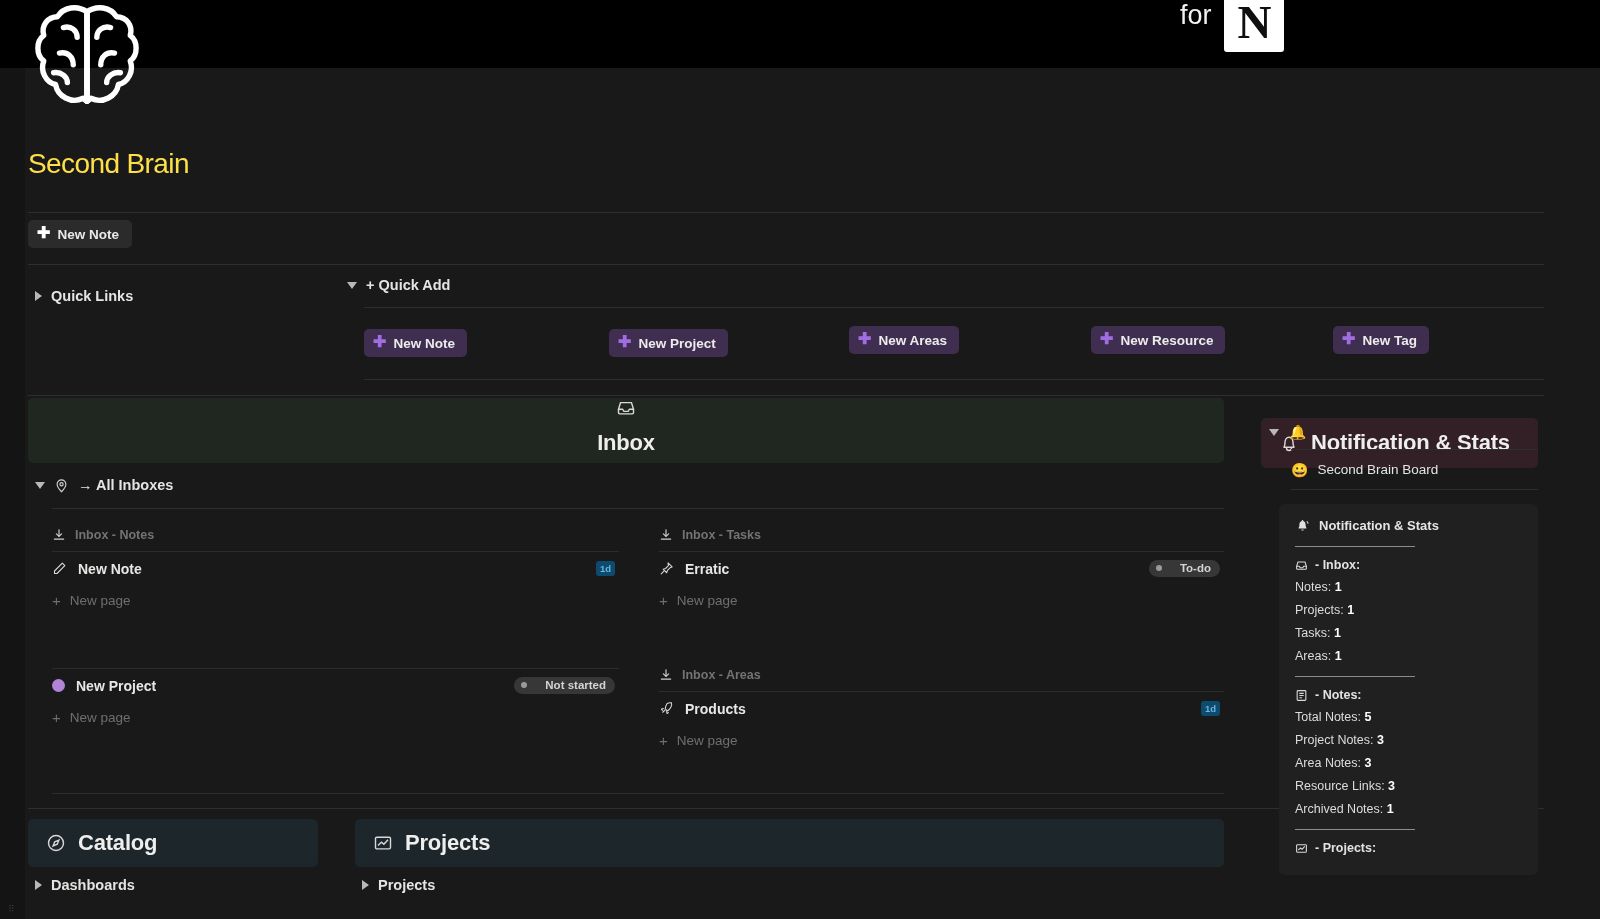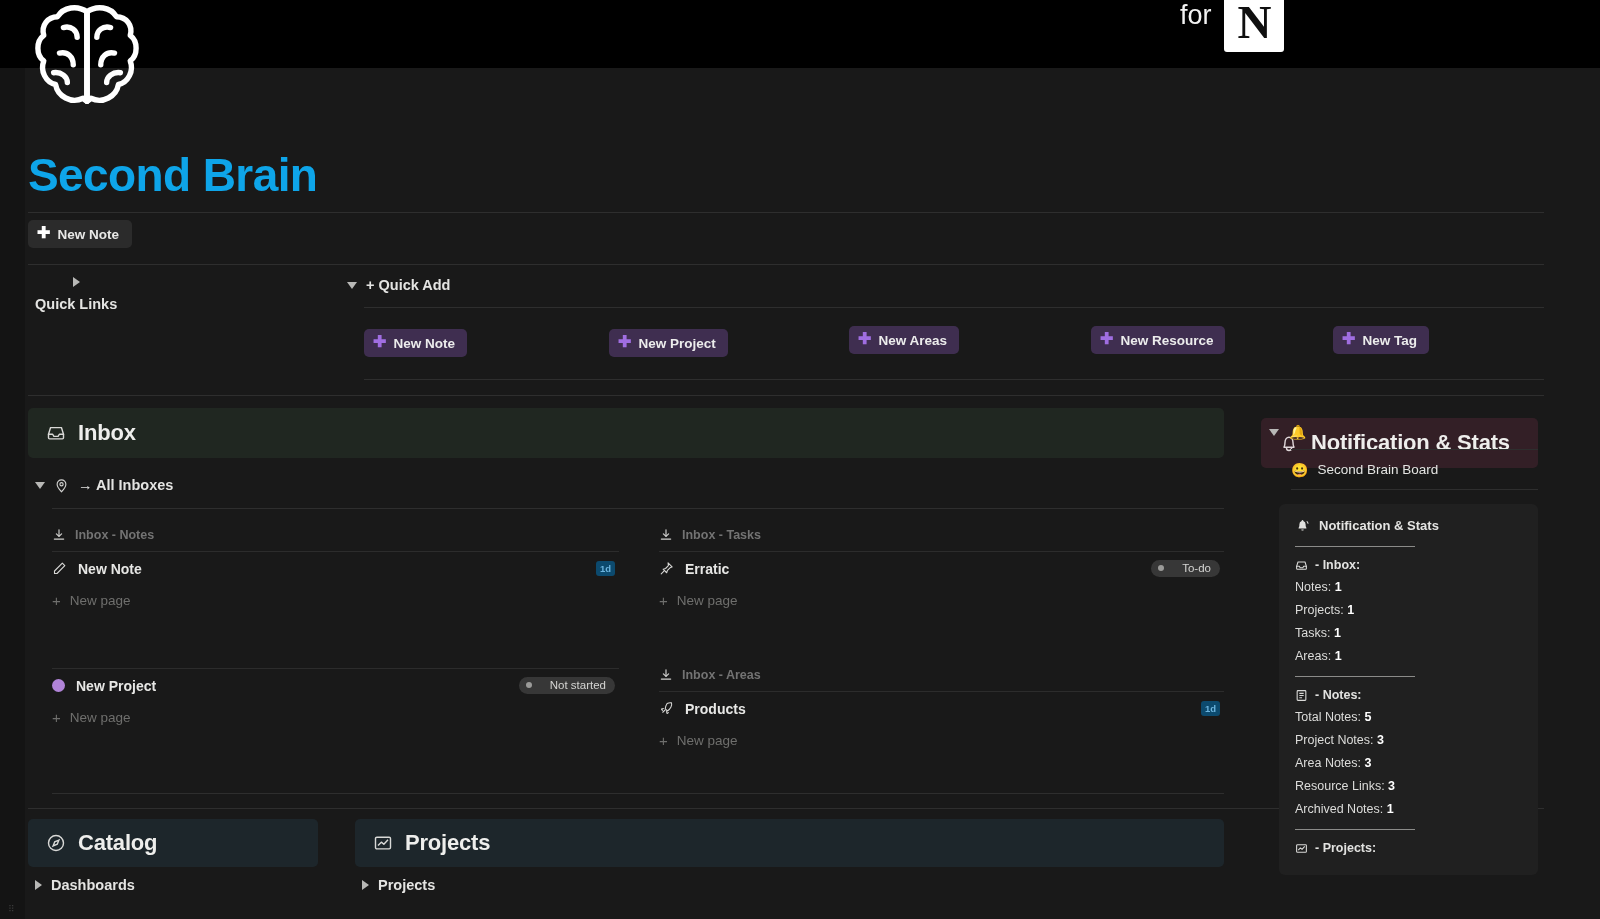--- a/index.html
+++ b/index.html
@@ -45,21 +45,21 @@
     background: #141414;
   }
   .corner-dots {
     position: absolute; left: 8px; bottom: 5px;
     font-size: 9px; color: #3a3a3a; letter-spacing: 3px;
   }
 
   
   .page-title {
     position: absolute; left: 28px; top: 148px;
-    font-size: 46px; font-weight: 700; color: #0ea5e9;
+    font-size: 28px; font-weight: 400; color: #fde047;
     letter-spacing: -0.6px;
   }
 
   .hr { position: absolute; height: 1px; background: #2e2e2e; }
 
   
   .btn-dark {
     position: absolute;
     display: inline-flex; align-items: center; gap: 7px;
     background: #2b2b2b; border-radius: 5px;
@@ -125,21 +125,21 @@
   .db-row-name { font-size: 14px; font-weight: 600; color: #e7e7e5; }
   .new-page {
     display: flex; align-items: center; gap: 9px;
     height: 30px; font-size: 13.5px; color: #6f6f6d; font-weight: 400;
   }
   .new-page .np-plus { font-size: 15px; color: #6f6f6d; line-height: 1; }
 
   .pill {
     display: inline-flex; align-items: center; gap: 18px;
     border-radius: 11px; padding: 2px 9px 3px 7px;
-    font-size: 11.5px; font-weight: 400; color: #d4d4d2;
+    font-size: 11.5px; font-weight: 700; color: #d4d4d2;
     background: #373737;
   }
   .pill .dot { width: 6px; height: 6px; border-radius: 50%; background: #9b9b99; display:inline-block; }
   .badge-date {
     display: inline-flex; align-items: center; justify-content: center;
     background: #0c4a6e; color: #6cb4de; border-radius: 3px;
     font-size: 9.5px; font-weight: 700; padding: 2px 4px; min-width: 17px;
   }
   .dot-purple { width: 13px; height: 13px; border-radius: 50%; background: #b184d8; display: inline-block; }
 
@@ -194,21 +194,21 @@
 
   <div class="hr" style="left:28px; top:212px; width:1516px;"></div>
 
   <button class="btn-dark" style="left:28px; top:220px;">
     <span class="plus-w">✚</span>
     <span>New Note</span>
   </button>
 
   <div class="hr" style="left:28px; top:264px; width:1516px;"></div>
 
-  <div class="toggle-row" style="left:35px; top:277px;flex-direction:column;">
+  <div class="toggle-row" style="left:35px; top:288px;">
     <span class="tri"></span>
     <span class="toggle-label">Quick Links</span>
   </div>
 
   <div class="toggle-row" style="left:347px; top:277px;">
     <span class="tri open"></span>
     <span class="toggle-label">+ Quick Add</span>
   </div>
 
   <div class="hr" style="left:364px; top:307px; width:1180px;"></div>
@@ -230,21 +230,21 @@
     <span>New Resource</span>
   </button>
   <button class="btn-purple" style="left:1333px; top:326px;">
     <span class="plus-p">✚</span>
     <span>New Tag</span>
   </button>
 
   <div class="hr" style="left:364px; top:379px; width:1180px;"></div>
   <div class="hr" style="left:28px; top:395px; width:1516px;"></div>
 
-  <div class="sec-head inbox-head" style="left:28px; top:408px; width:1196px; height:50px;">
+  <div class="sec-head inbox-head" style="left:28px; top:398px; width:1196px; height:65px;flex-direction:column;">
     <span class="sh-icon">
       <svg width="20" height="20" viewBox="0 0 24 24" fill="none" stroke="#d9d9d7" stroke-width="1.7" stroke-linecap="round" stroke-linejoin="round">
         <path d="M3 13.5h5l1.5 2.5h5L16 13.5h5"></path>
         <path d="M3 13.5 5.5 5.5h13L21 13.5v4.2a1.3 1.3 0 0 1-1.3 1.3H4.3A1.3 1.3 0 0 1 3 17.7z"></path>
       </svg>
     </span>
     <span class="sh-title">Inbox</span>
   </div>
 
   <div class="toggle-row" style="left:35px; top:477px;">

